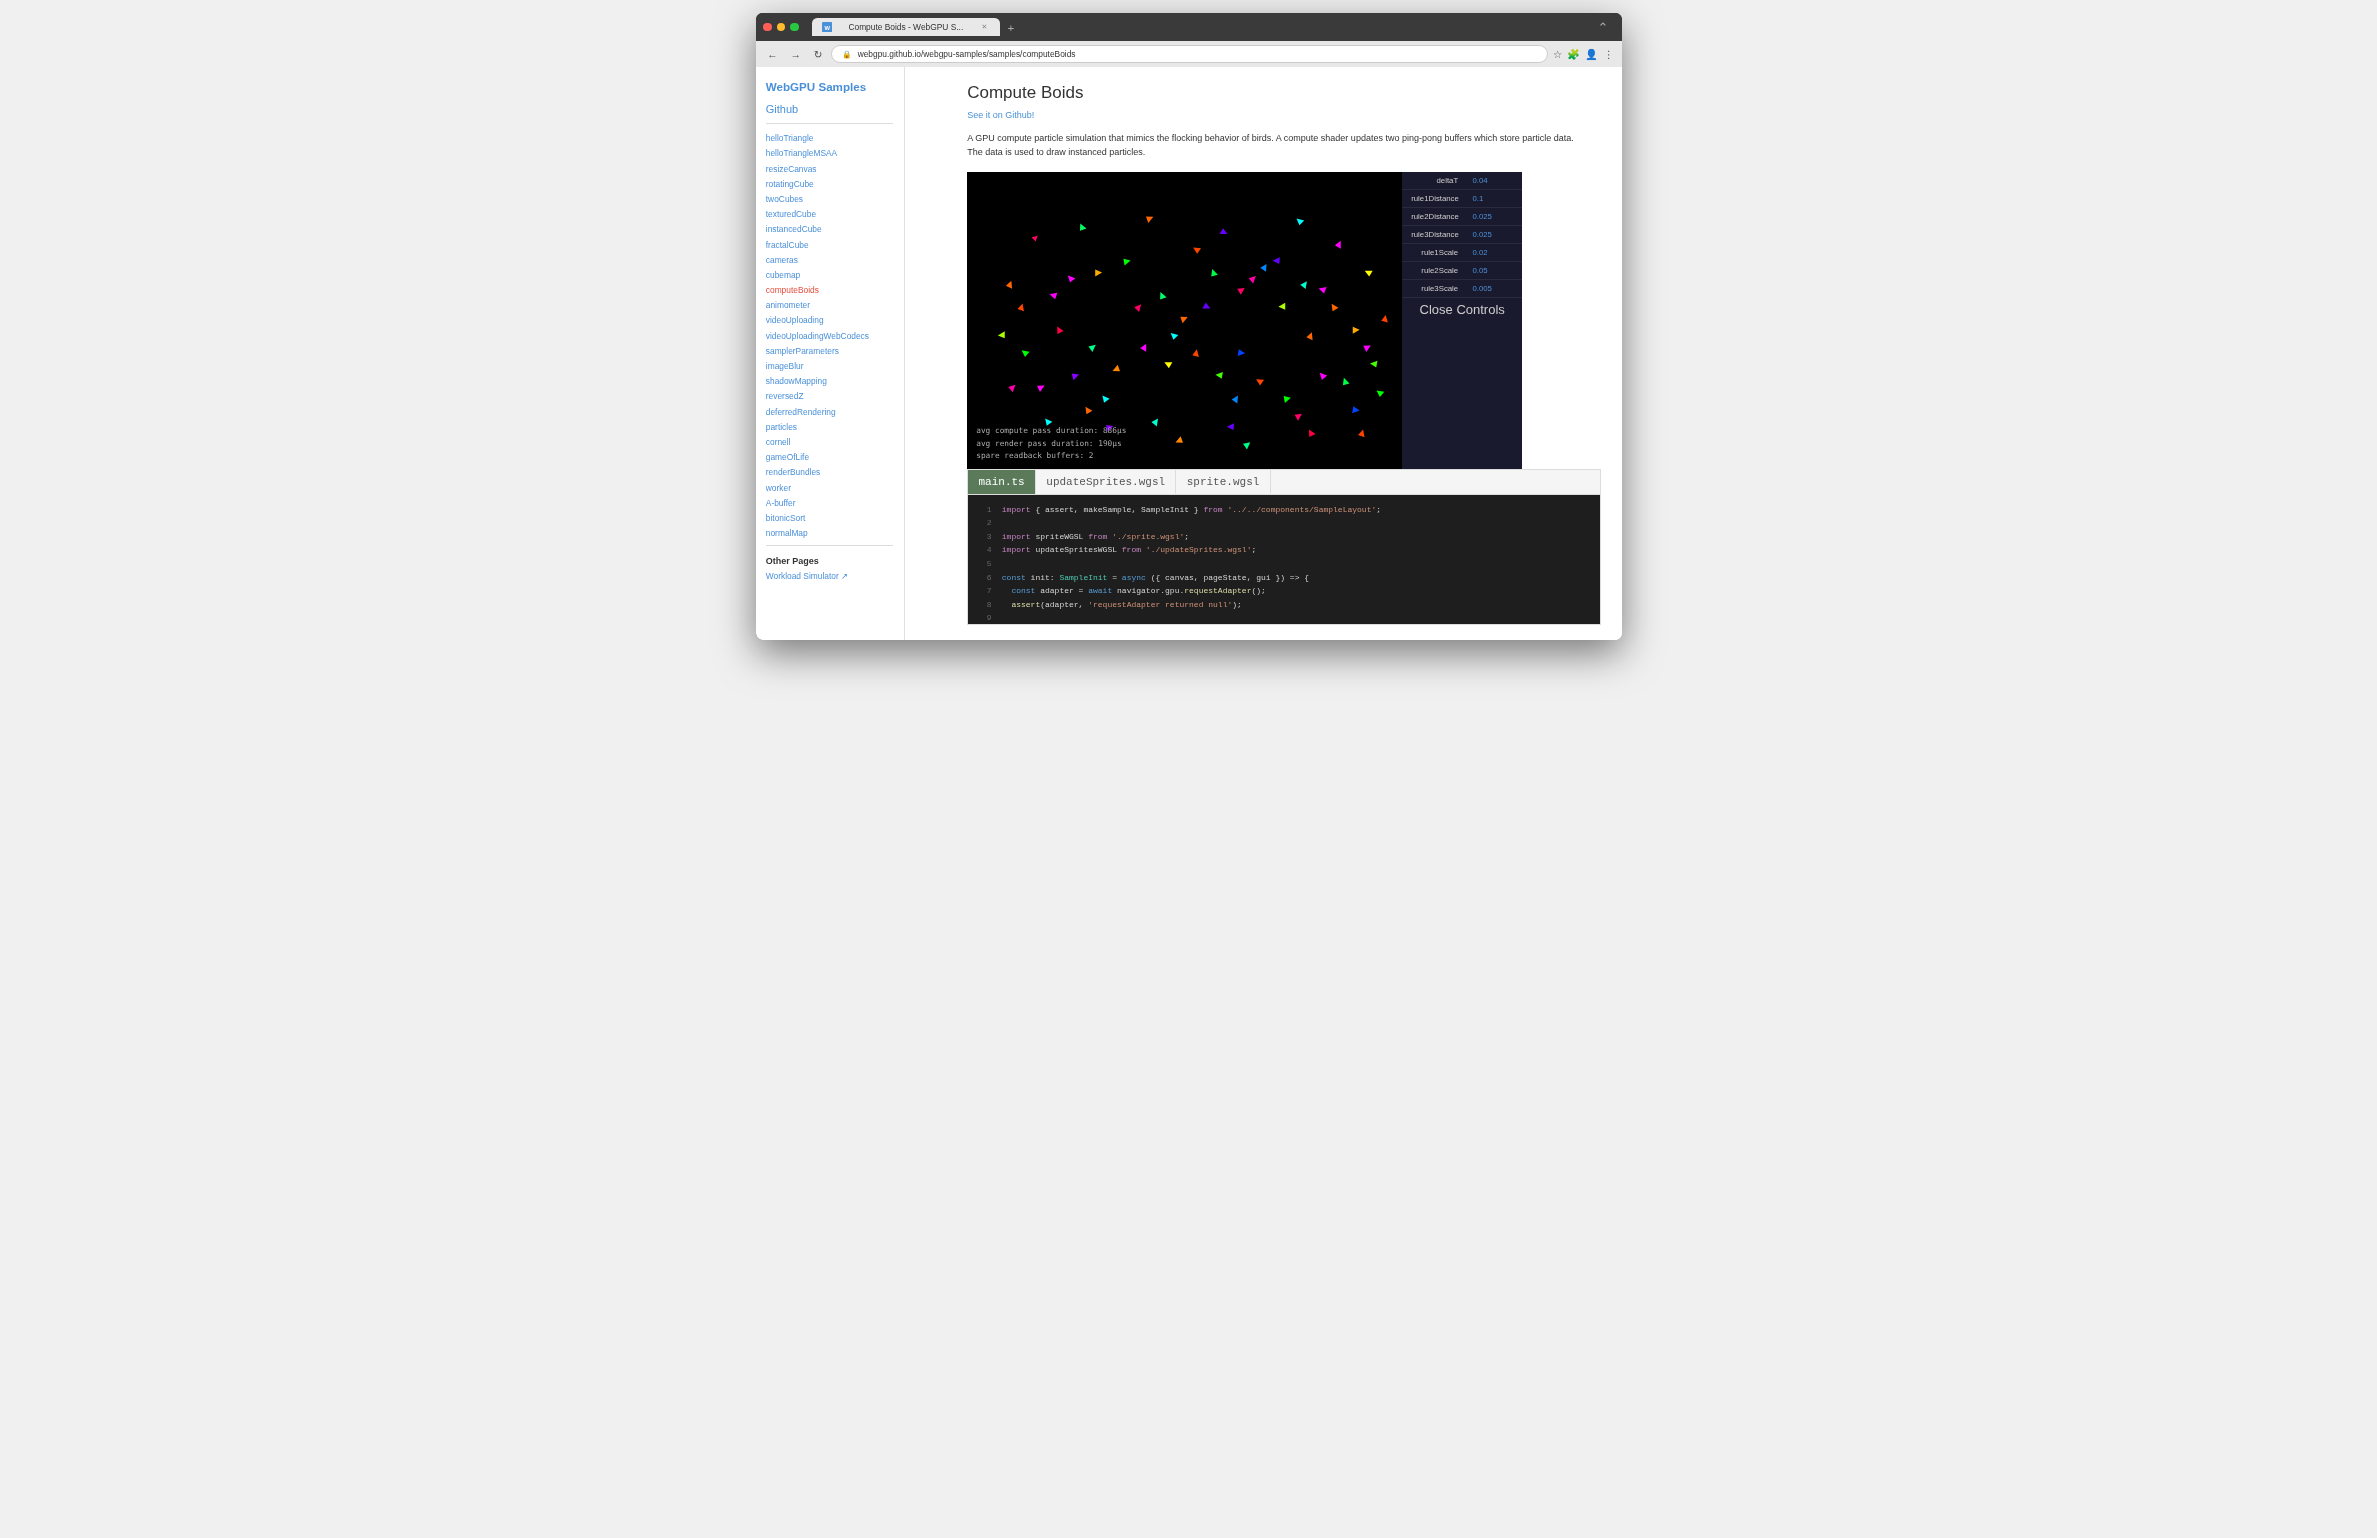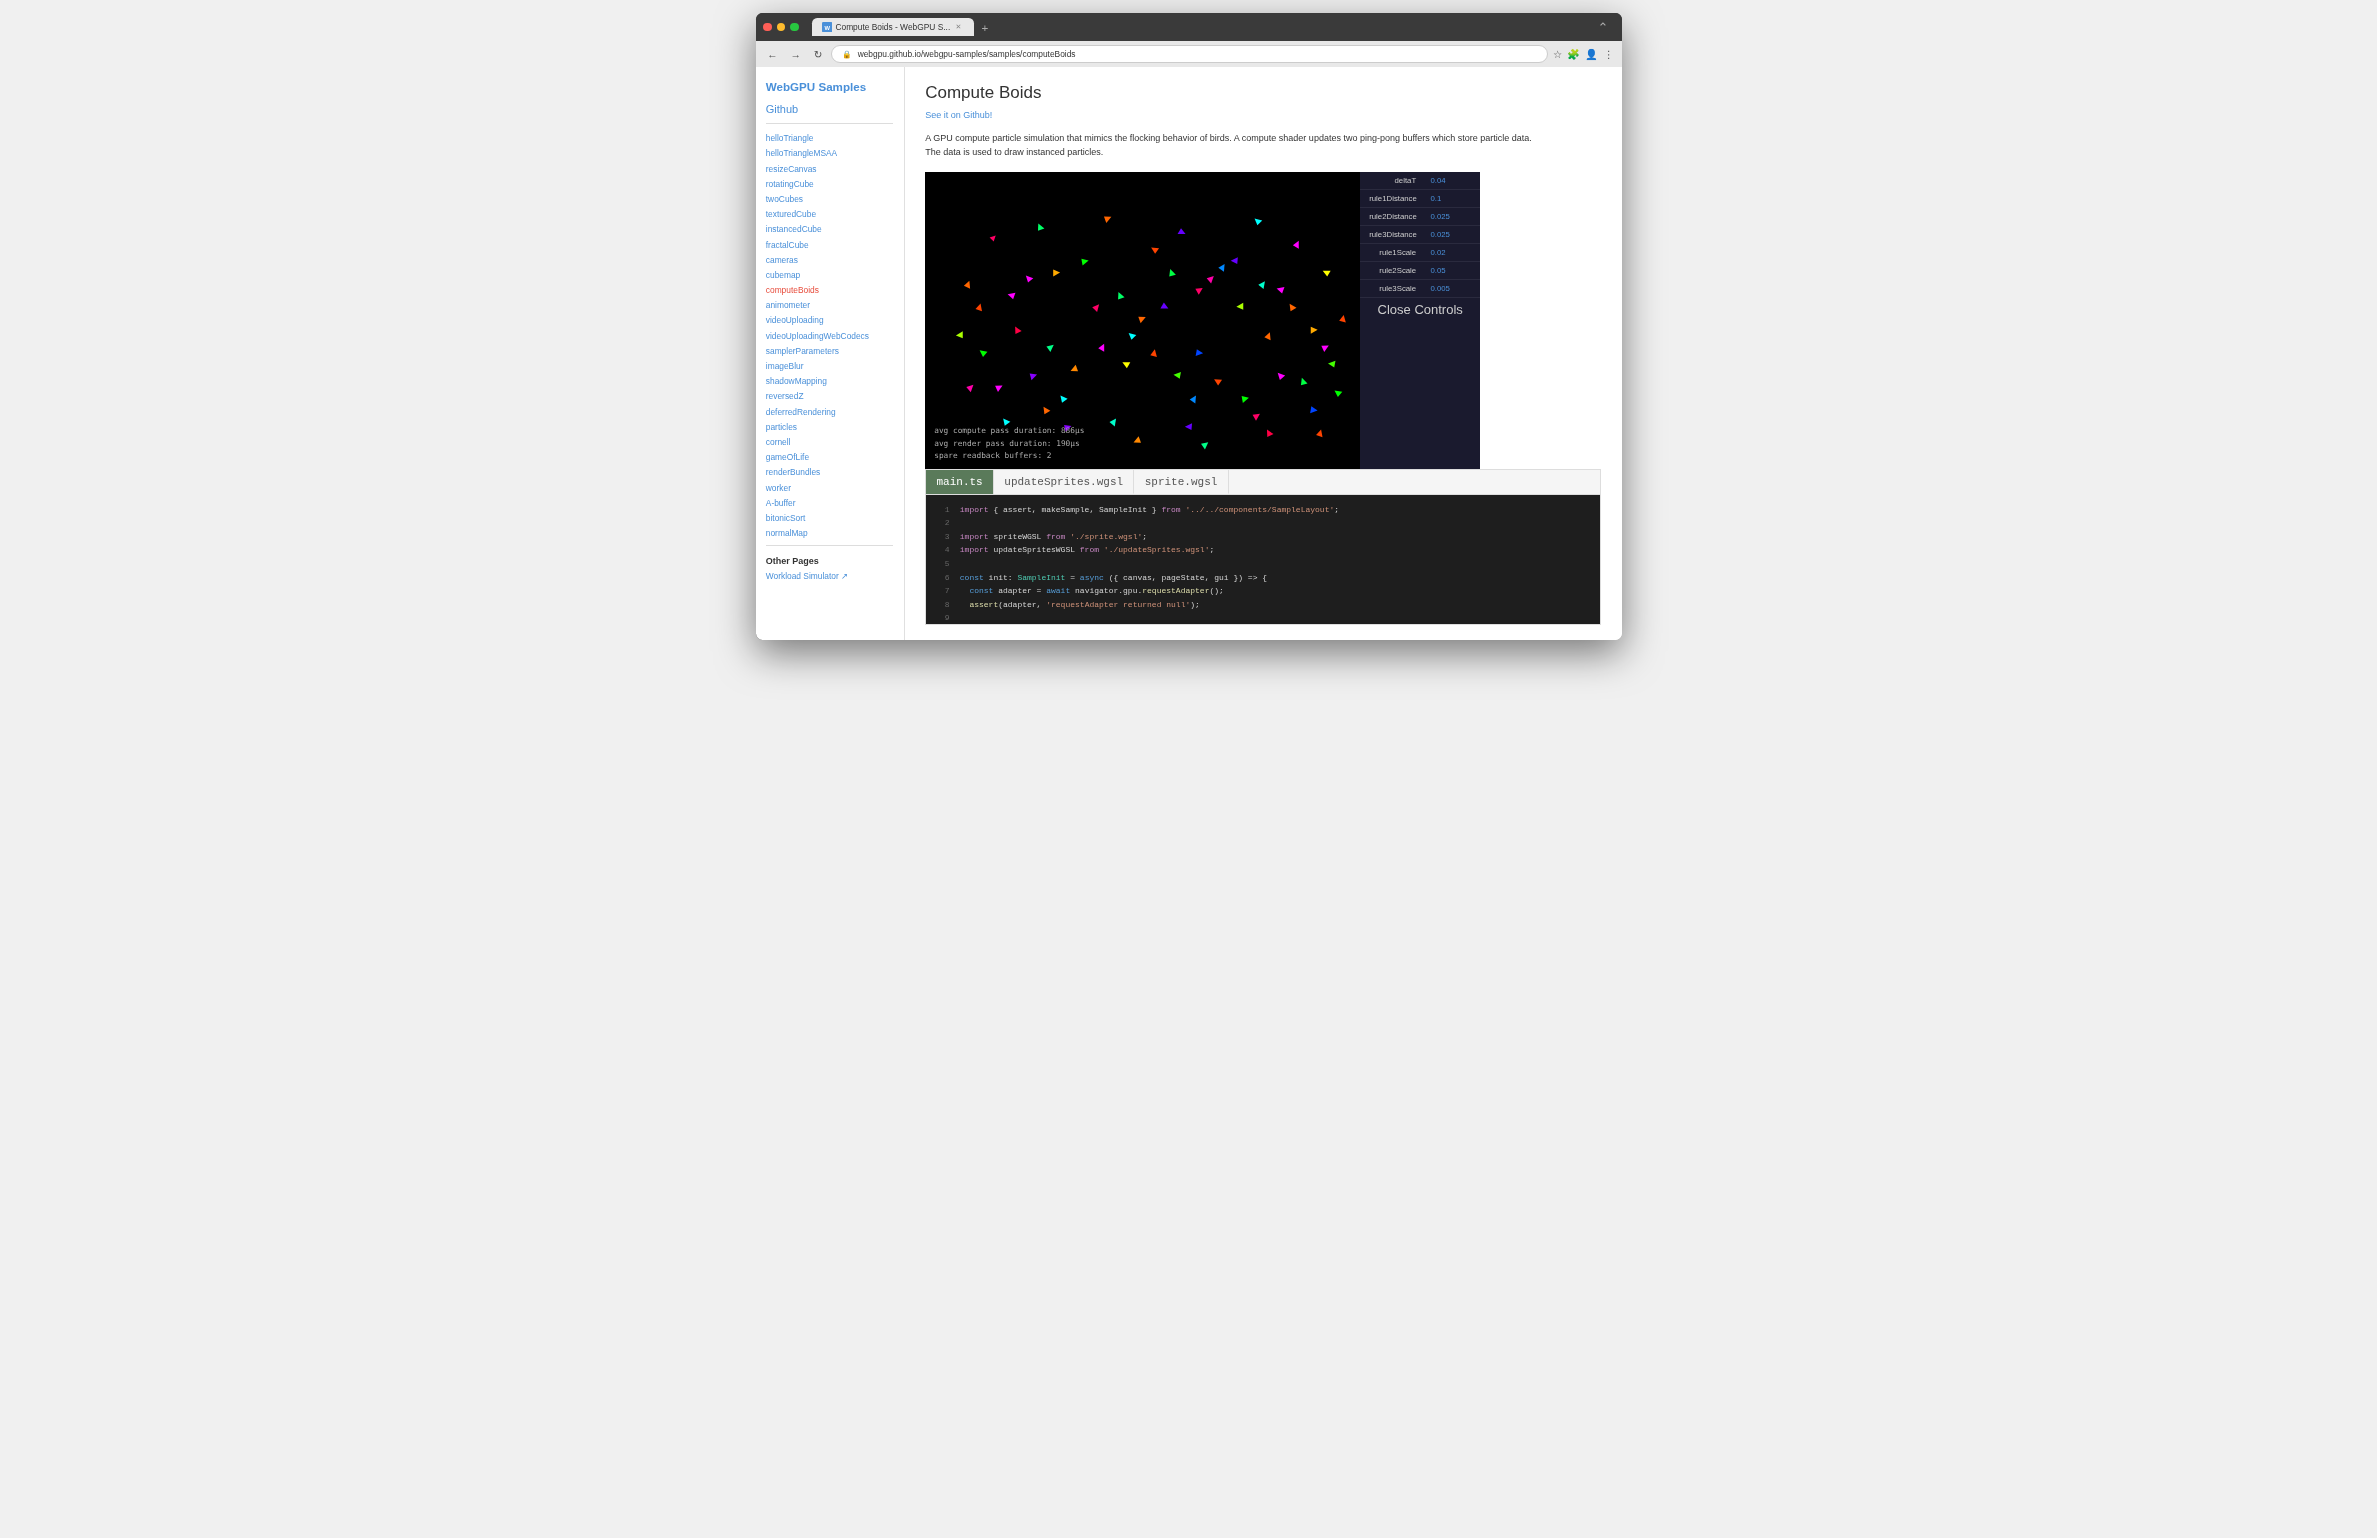--- a/index.html
+++ b/index.html
@@ -51,21 +51,21 @@
       gap: 2.6px;
       flex: 1;
     }
 
     .browser-tab {
       background: #525252;
       border-radius: 5.2px 5.2px 0 0;
       padding: 3.9px 10.3px;
       display: flex;
       align-items: center;
-      gap: 3px;
+      gap: 16px;
       font-size: 8.4px;
       color: #e0e0e0;
       min-width: 116px;
     }
     .browser-tab.active { background: #e8e8e8; color: #333; }
 
     .tab-close {
       margin-left: auto;
       width: 10.3px;
       height: 10.3px;
@@ -183,20 +183,21 @@
       font-size: 9px;
       font-weight: 600;
       margin: 10.3px 0 5.2px;
     }
 
     
     .main-content {
       flex: 1;
       padding: 15.5px 20.7px;
       background: white;
+      margin-left: 42px;
     }
 
     .page-title {
       font-size: 17px;
       font-weight: 400;
       color: #333;
       margin-bottom: 7.8px;
     }
 
     .github-link {

